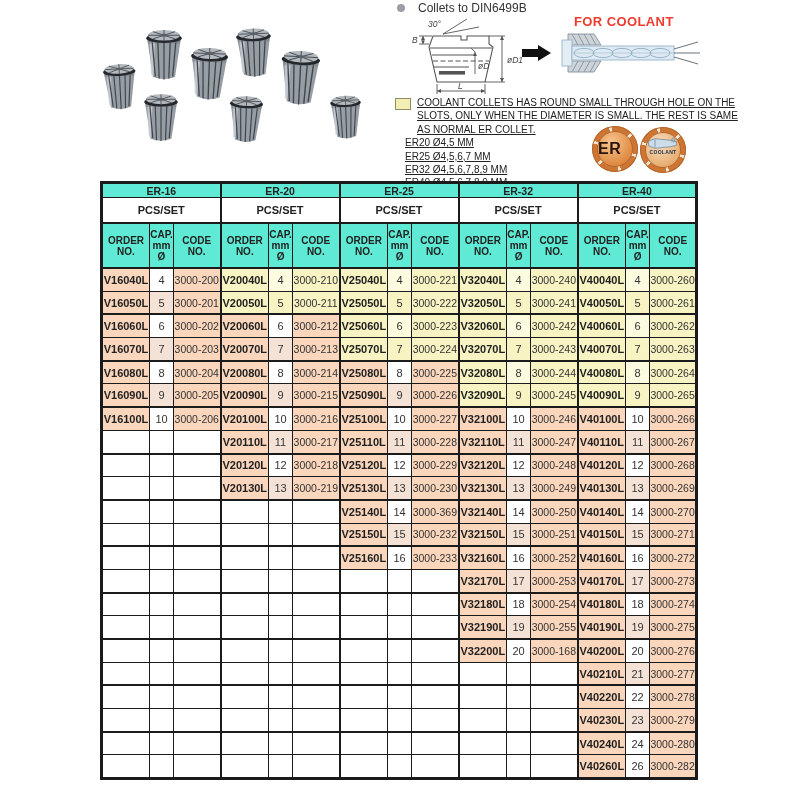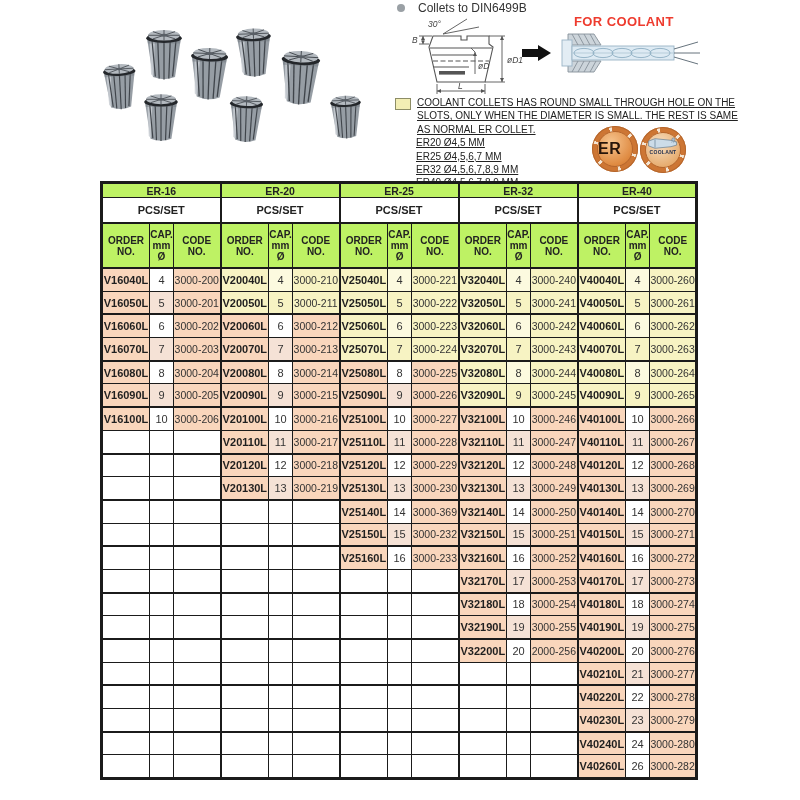--- a/index.html
+++ b/index.html
@@ -16,21 +16,21 @@
   .for-coolant{position:absolute; left:574px; top:14px; font-size:13px; font-weight:bold; color:#ee3b2e; letter-spacing:.4px;}
 
   .tech-drawing{position:absolute; left:399px; top:14px; width:132px; height:86px;}
   .coolant-illu{position:absolute; left:518px; top:30px; width:184px; height:46px;}
 
   
   .note{position:absolute; left:395px; top:96px; width:320px; font-size:10px; color:#222; line-height:13.4px;text-decoration:underline;}
   .note-top{display:flex; align-items:flex-start;}
   .swatch{width:14px; height:10px; background:#f3eeb4; border:1px solid #8d8d66; margin:2px 6px 0 0; flex:0 0 auto;}
   .note-lines{white-space:nowrap;}
-  .note-sizes{margin-left:21px; white-space:nowrap;}
+  .note-sizes{margin-left:10px; white-space:nowrap;}
 
   
   .badge{position:absolute; width:46px; height:46px; border-radius:50%;}
   .badge .ring{position:absolute; inset:0; border-radius:50%;
     background:repeating-conic-gradient(from -8deg, #cd7634 0deg 52deg, #f4e6d5 52deg 60deg);
     box-shadow:0 0 0 1px #b5662c inset;}
   .badge .inner{position:absolute; inset:5px; border-radius:50%;
     background:radial-gradient(circle at 38% 30%, #f6c48e, #df8a41 72%, #c96f2d);
     display:flex; align-items:center; justify-content:flex-start; border:1px solid #b5662c;}
   .badge-er{left:592px; top:126px;}
@@ -46,21 +46,21 @@
   table.catalog th, table.catalog td{border:1px solid #1b1b1b; padding:0; text-align:center; vertical-align:middle; overflow:hidden;}
   .grp-start{border-left:2px solid #1b1b1b !important;}
   tr.pair-end td{border-bottom:2px solid #1b1b1b;}
   thead tr.r-group th{height:13px; font-size:10.5px; font-weight:bold; color:#222;}
   thead tr.r-pcs th{height:24px; font-size:11px; font-weight:bold; color:#222; background:#fff; border-bottom:2px solid #1b1b1b;}
   thead tr.r-cols th{height:43px; font-size:10px; font-weight:bold; color:#222; line-height:11px; white-space:pre-line; border-bottom:2px solid #1b1b1b;}
   tbody tr{height:23.2px;}
   td.order{font-size:11px; font-weight:bold; color:#1f1f1f;}
   td.cap{font-size:11px; color:#333;}
   td.code{font-size:10.5px; color:#333;}
-  .c-head{background:#bef264;margin-left:46px;}
+  .c-head{background:#5eead4;margin-left:46px;}
   .c-peach{background:#f9d6bc;}
   .c-peach-lt{background:#f5e2d6;}
   .c-yellow{background:#f7f3c3;}
   .c-yellow-lt{background:#fcfadf;}
   .c-white{background:#ffffff;}
 
   svg text{font-family:"Liberation Sans", sans-serif;}
 </style>
 </head>
 <body>
@@ -755,21 +755,21 @@
           <td class="c-white"></td>
           <td class="c-white"></td>
           <td class="c-white grp-start"></td>
           <td class="c-white"></td>
           <td class="c-white"></td>
           <td class="c-white grp-start"></td>
           <td class="c-white"></td>
           <td class="c-white"></td>
           <td class="order grp-start c-peach">V32200L</td>
           <td class="cap c-white">20</td>
-          <td class="code c-peach">2000-256</td>
+          <td class="code c-peach">3000-168</td>
           <td class="order grp-start c-peach">V40200L</td>
           <td class="cap c-white">20</td>
           <td class="code c-peach">3000-276</td>
         </tr>
         <tr class="pair-end">
           <td class="c-white grp-start"></td>
           <td class="c-white"></td>
           <td class="c-white"></td>
           <td class="c-white grp-start"></td>
           <td class="c-white"></td>

